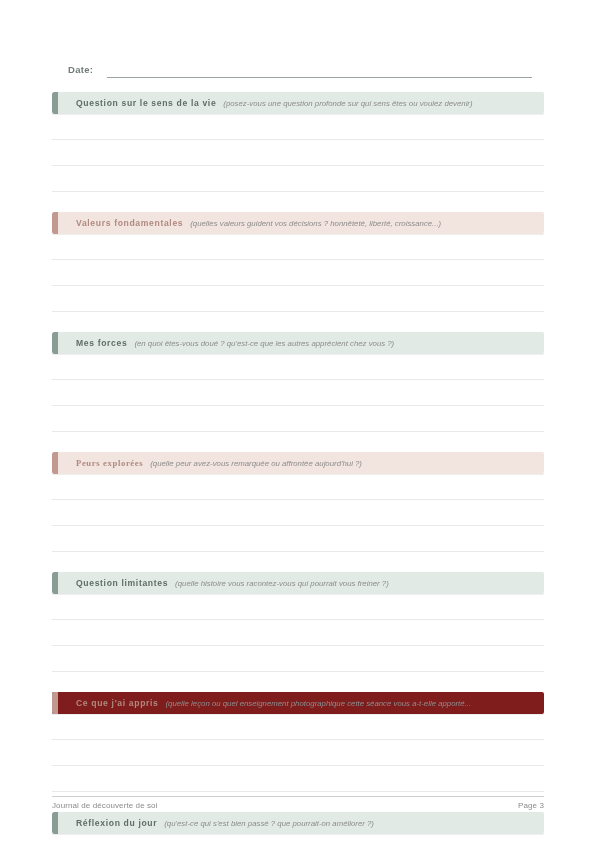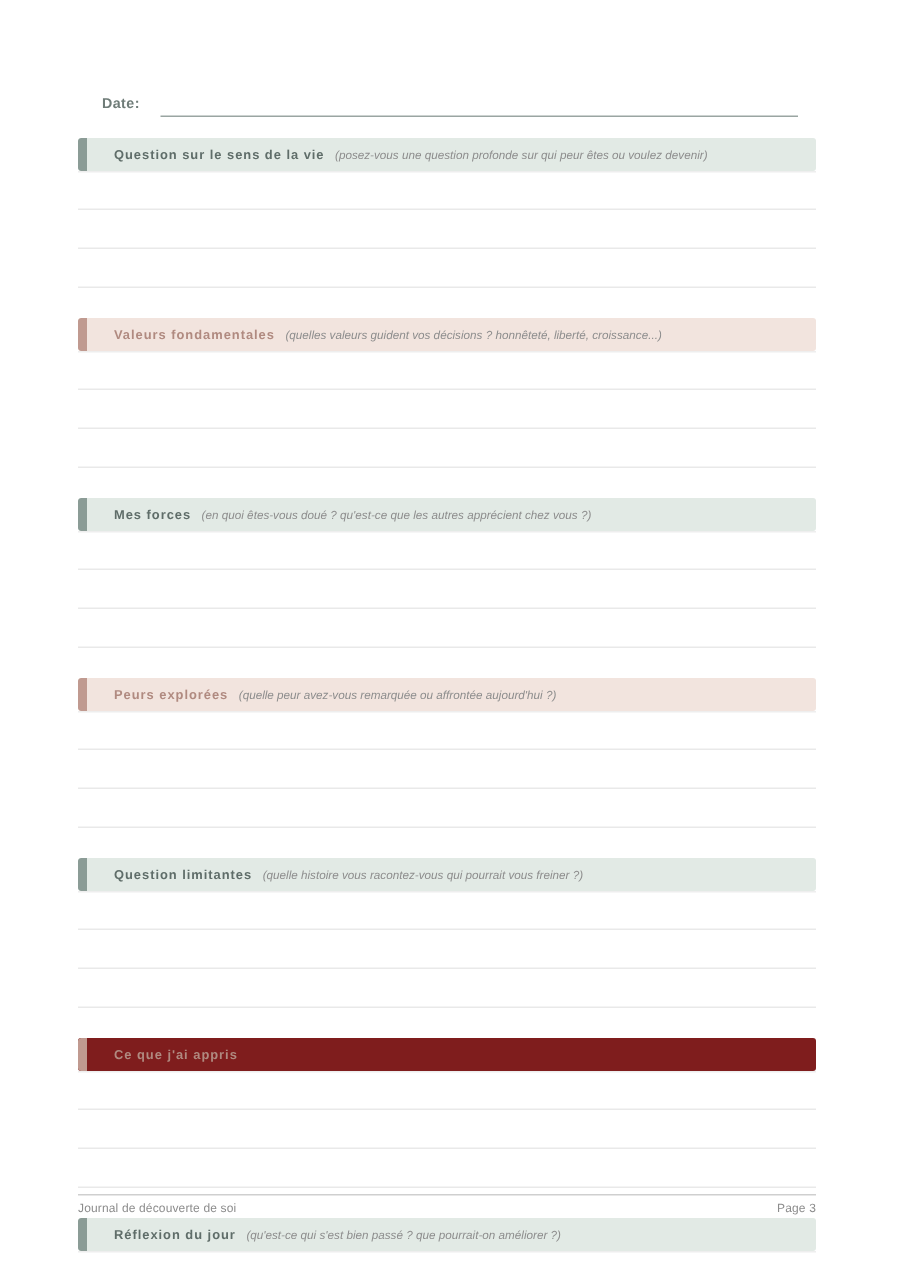--- a/index.html
+++ b/index.html
@@ -159,21 +159,21 @@
     <span class="date-label">Date:</span>
     <span class="date-line"></span>
   </div>
 
   <div class="sections">
       <div class="section">
         <div class="band sage" style="background: rgb(226, 234, 229);">
           <span class="accent sage" style="background: rgb(139, 156, 150);"></span>
           <div class="band-text">
             <span class="band-title sage" style="color: rgb(95, 109, 105);">Question sur le sens de la vie</span>
-            <span class="band-hint">(posez-vous une question profonde sur qui peur êtes ou voulez devenir)</span>
+            <span class="band-hint">(posez-vous une question profonde sur qui sens êtes ou voulez devenir)</span>
           </div>
         </div>
         <div class="lines">
           <div class="wline"></div>
           <div class="wline"></div>
           <div class="wline"></div>
         </div>
       </div>
       <div class="section-gap"></div>
       <div class="section">
@@ -203,21 +203,21 @@
           <div class="wline"></div>
           <div class="wline"></div>
           <div class="wline"></div>
         </div>
       </div>
       <div class="section-gap"></div>
       <div class="section">
         <div class="band rose" style="background: rgb(242, 228, 222);">
           <span class="accent rose" style="background: rgb(192, 154, 144);"></span>
           <div class="band-text">
-            <span class="band-title rose" style="color: rgb(176, 138, 128);">Peurs explorées</span>
+            <span class="band-title rose" style="color: rgb(176, 138, 128); font-family: Liberation Serif, serif;">Peurs explorées</span>
             <span class="band-hint">(quelle peur avez-vous remarquée ou affrontée aujourd'hui ?)</span>
           </div>
         </div>
         <div class="lines">
           <div class="wline"></div>
           <div class="wline"></div>
           <div class="wline"></div>
         </div>
       </div>
       <div class="section-gap"></div>
@@ -234,20 +234,21 @@
           <div class="wline"></div>
           <div class="wline"></div>
         </div>
       </div>
       <div class="section-gap"></div>
       <div class="section">
         <div class="band rose" style="background: #7f1d1d;">
           <span class="accent rose" style="background: rgb(192, 154, 144);"></span>
           <div class="band-text">
             <span class="band-title rose" style="color: rgb(176, 138, 128);">Ce que j'ai appris</span>
+            <span class="band-hint">(quelle leçon ou quel enseignement photographique cette séance vous a-t-elle apporté...</span>
           </div>
         </div>
         <div class="lines">
           <div class="wline"></div>
           <div class="wline"></div>
           <div class="wline"></div>
         </div>
       </div>
       <div class="section-gap"></div>
       <div class="section">

